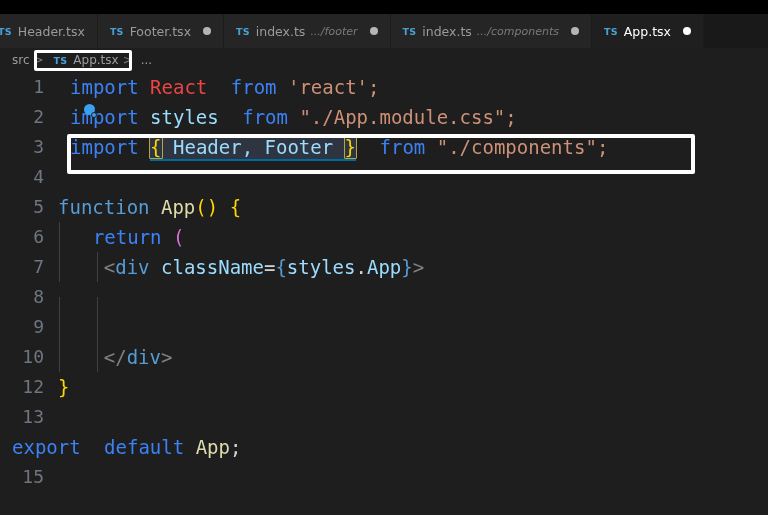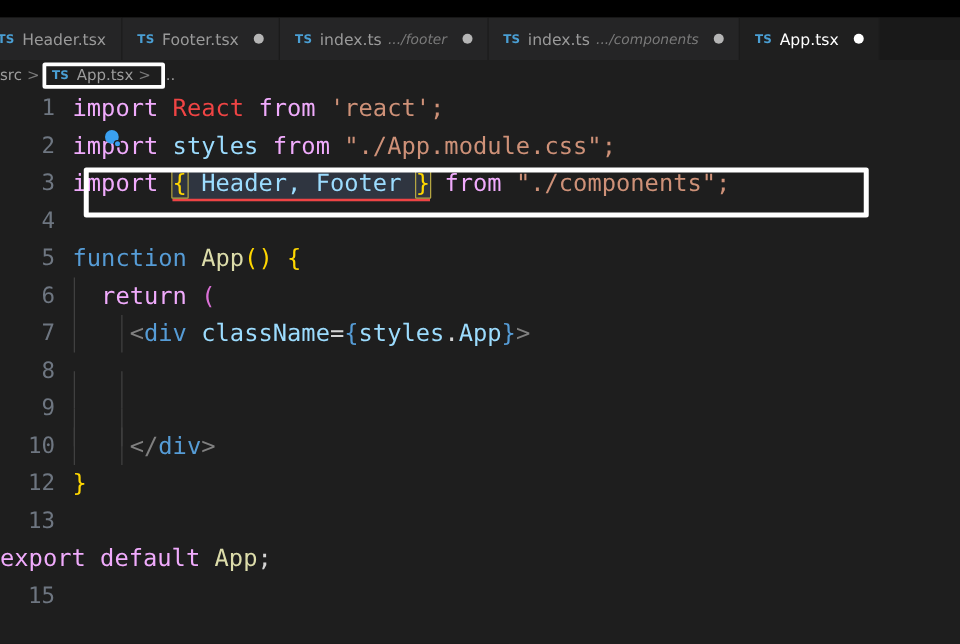--- a/index.html
+++ b/index.html
@@ -85,21 +85,21 @@
     border-radius: 50%;
     background: #b5b5b5;
     margin-left: 6px;
     flex: 0 0 auto;
   }
   .tab.active .dirty-dot { background: #ffffff; }
 
   
   .breadcrumbs {
     position: absolute;
-    left: 0; top: 48px;
+    left: 12px; top: 48px;
     width: 652px; height: 24px;
     background: #1e1e1e;
     display: flex;
     align-items: center;
     color: #9d9d9d;
     font-size: 12px;
     padding-left: 0px;
     overflow: hidden;
   }
   .crumb {
@@ -167,37 +167,37 @@
     position: absolute;
     top: 0;
     width: 1px;
     height: 30px;
     background: #404040;
   }
   .ig1 { left: 1px; }
   .ig2 { left: 39px; }
 
   
-  .kw       { color: #f0abfc; }  
+  .kw       { color: #3b82f6; margin-left: 12px; }  
   .ident    { color: #9cdcfe; }  
   .cls      { color: #ef4444; text-align: center; }  
   .str      { color: #ce9178; }  
   .fn       { color: #569cd6; }  
   .fname    { color: #dcdcaa; }  
   .punc     { color: #d4d4d4; }  
   .brace-y  { color: #ffd700; }  
   .paren-p  { color: #da70d6; }  
   .tagbr    { color: #808080; }  
   .brace-b  { color: #569cd6; }  
 
   
   .sel-range {
     background: #264f78aa;
     background: #2f3540;
-    border-bottom: 2px solid #ef4444;
+    border-bottom: 2px solid #0369a1;
     padding-bottom: 1px;
     margin-top: 48px;
   }
   .bracket-box {
     border: 1px solid #b5a642;
     padding: 0 0px;
     margin: 0 -1px;
     border-radius: 1px;
   }
 

